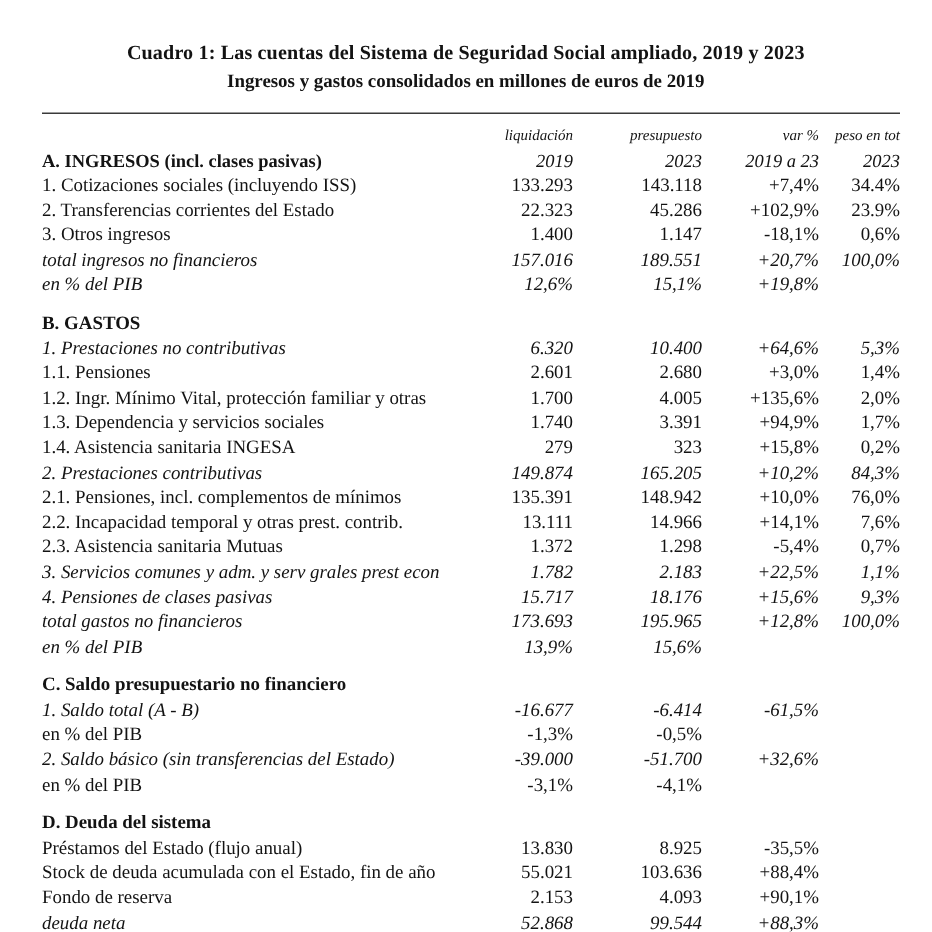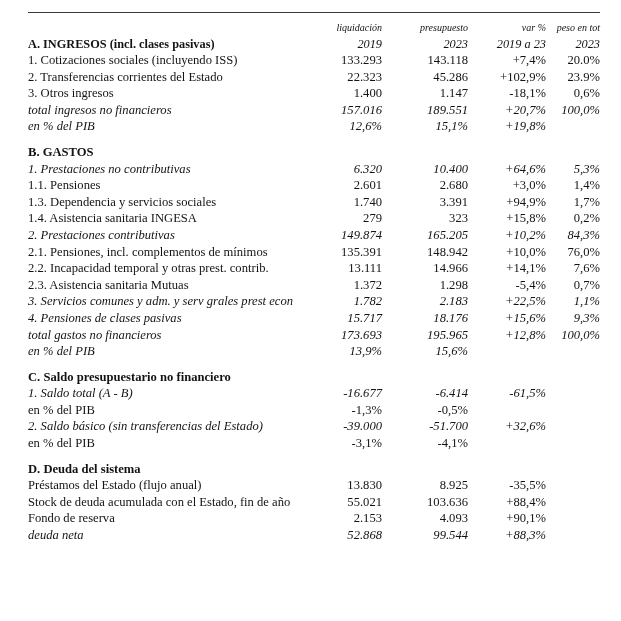--- a/index.html
+++ b/index.html
@@ -106,20 +106,24 @@
     height: 9px;
     line-height: 9px;
     font-size: 0;
   }
 </style>
 </head>
 <body>
 
 <div class="page">
 
+  <div class="title-block">
+    <div class="title-main">Cuadro 1: Las cuentas del Sistema de Seguridad Social ampliado, 2019 y 2023</div>
+    <div class="title-sub">Ingresos y gastos consolidados en millones de euros de 2019</div>
+  </div>
 
   <div class="table-wrap">
     <table class="acct">
       <colgroup>
         <col class="c-label">
           <col class="c-v1">
           <col class="c-v2">
           <col class="c-v3">
           <col class="c-v4">
       </colgroup>
@@ -143,21 +147,21 @@
           <td class="num v1">2019</td>
           <td class="num v2">2023</td>
           <td class="num v3">2019 a 23</td>
           <td class="num v4">2023</td>
         </tr>
       <tr>
             <td class="label  ind1">1. Cotizaciones sociales (incluyendo ISS)</td>
             <td class="num v1">133.293</td>
             <td class="num v2">143.118</td>
             <td class="num v3">+7,4%</td>
-            <td class="num v4">20.0%</td>
+            <td class="num v4">34.4%</td>
           </tr>
           <tr>
             <td class="label  ind1">2. Transferencias corrientes del Estado</td>
             <td class="num v1">22.323</td>
             <td class="num v2">45.286</td>
             <td class="num v3">+102,9%</td>
             <td class="num v4">23.9%</td>
           </tr>
           <tr>
             <td class="label  ind1">3. Otros ingresos</td>
@@ -202,20 +206,27 @@
             <td class="num v4 it">5,3%</td>
           </tr>
           <tr>
             <td class="label  ind2">1.1. Pensiones</td>
             <td class="num v1">2.601</td>
             <td class="num v2">2.680</td>
             <td class="num v3">+3,0%</td>
             <td class="num v4">1,4%</td>
           </tr>
           <tr>
+            <td class="label  ind2">1.2. Ingr. Mínimo Vital, protección familiar y otras</td>
+            <td class="num v1">1.700</td>
+            <td class="num v2">4.005</td>
+            <td class="num v3">+135,6%</td>
+            <td class="num v4">2,0%</td>
+          </tr>
+          <tr>
             <td class="label  ind2">1.3. Dependencia y servicios sociales</td>
             <td class="num v1">1.740</td>
             <td class="num v2">3.391</td>
             <td class="num v3">+94,9%</td>
             <td class="num v4">1,7%</td>
           </tr>
           <tr>
             <td class="label  ind2">1.4. Asistencia sanitaria INGESA</td>
             <td class="num v1">279</td>
             <td class="num v2">323</td>

